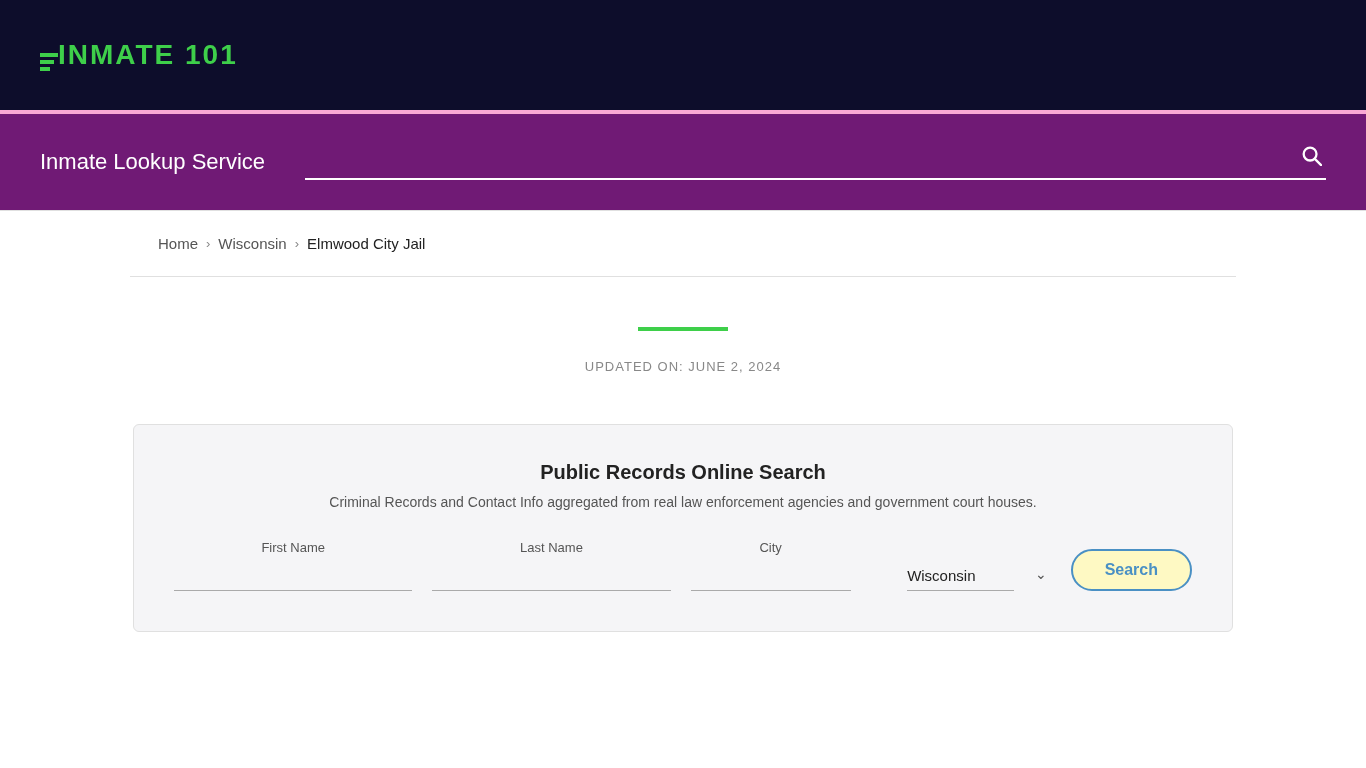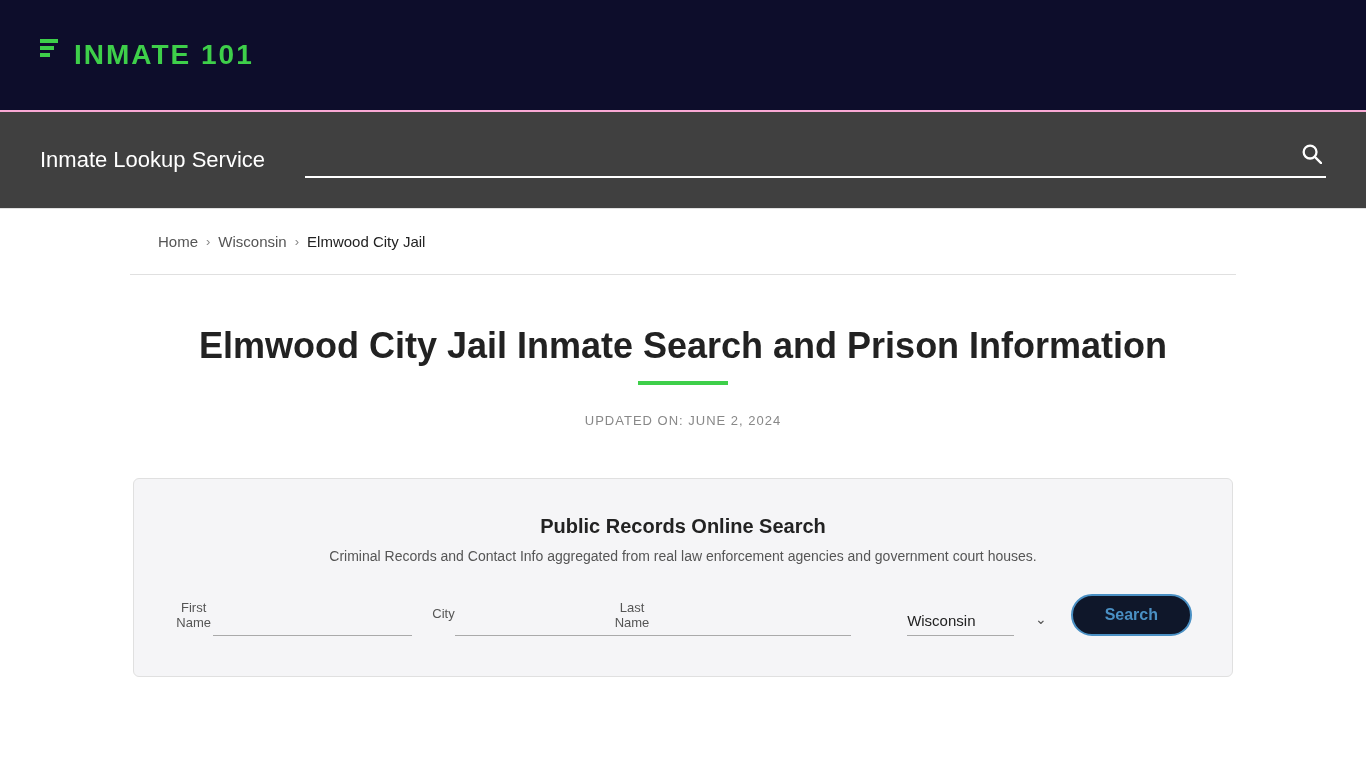--- a/index.html
+++ b/index.html
@@ -8,22 +8,22 @@
     
     .top-nav {
       background-color: #0d0d2b;
       display: flex;
       align-items: center;
       padding: 0 40px;
       height: 110px;
     }
     .logo-area {
       display: flex;
-      align-items: flex-start;
-      gap: 16px;
+      align-items: flex-end;
+      gap: 0;
       margin-right: auto;
       text-decoration: none;
     }
     .logo-bars {
       display: flex;
       flex-direction: column;
       gap: 3px;
     }
     .logo-bars span {
       display: block;
@@ -51,22 +51,22 @@
     .nav-links li a {
       color: #ccc;
       text-decoration: none;
       font-size: 17px;
       font-family: Arial, sans-serif;
       font-weight: 400;
     }
 
     
     .search-section {
-      background-color: #404040;
-      border-top: 2px solid #f9a8d4;
+      background-color: #701a75;
+      border-top: 4px solid #f9a8d4;
       padding: 30px 40px;
       display: flex;
       align-items: center;
       gap: 40px;
     }
     .search-label {
       color: #fff;
       font-size: 22px;
       font-family: Arial, sans-serif;
       white-space: nowrap;
@@ -181,21 +181,21 @@
       font-family: Liberation Sans, sans-serif;
       margin-bottom: 30px;
     }
     .search-form {
       display: flex;
       align-items: flex-end;
       gap: 20px;
     }
     .form-field {
       display: flex;
-      flex-direction: row;
+      flex-direction: column;
       flex: 1;
     }
     .form-field label {
       font-size: 13px;
       color: #555;
       font-family: Arial, sans-serif;
       margin-bottom: 6px;
     }
     .form-field input {
       border: none;
@@ -238,21 +238,21 @@
     .state-select-wrap::after {
       content: '⌄';
       position: absolute;
       right: 4px;
       bottom: 8px;
       color: #555;
       pointer-events: none;
       font-size: 14px;
     }
     .search-btn {
-      background: #0f172a;
+      background: #fef9c3;
       border: 2px solid #4a90c4;
       border-radius: 30px;
       padding: 10px 32px;
       font-size: 16px;
       font-family: Arial, sans-serif;
       color: #4a90c4;
       font-weight: 600;
       cursor: pointer;
       white-space: nowrap;
     }
@@ -293,39 +293,38 @@
   <a href="#">Home</a>
   <span class="chevron">›</span>
   <a href="#">Wisconsin</a>
   <span class="chevron">›</span>
   <span class="current">Elmwood City Jail</span>
 </div>
 
 <div class="breadcrumb-divider"></div>
 
 <div class="main-content">
-  <h1 class="page-title">Elmwood City Jail Inmate Search and Prison Information</h1>
   <div class="title-underline"></div>
   <p class="updated-text">UPDATED ON: JUNE 2, 2024</p>
 
   <div class="public-records-card">
     <div class="card-title">Public Records Online Search</div>
     <div class="card-subtitle">Criminal Records and Contact Info aggregated from real law enforcement agencies and government court houses.</div>
 
     <div class="search-form">
       <div class="form-field">
         <label>First Name</label>
         <input type="text" style="">
       </div>
+      <div class="form-field">
+        <label>Last Name</label>
+        <input type="text" style="">
+      </div>
       <div class="form-field city">
         <label>City</label>
-        <input type="text" style="">
-      </div>
-      <div class="form-field">
-        <label>Last Name</label>
         <input type="text" style="">
       </div>
       <div class="state-field">
         <label></label>
         <div class="state-select-wrap">
           <select id="state-select"><option value="Alabama">Alabama</option><option value="Alaska">Alaska</option><option value="Arizona">Arizona</option><option value="Arkansas">Arkansas</option><option value="California">California</option><option value="Colorado">Colorado</option><option value="Connecticut">Connecticut</option><option value="Delaware">Delaware</option><option value="Florida">Florida</option><option value="Georgia">Georgia</option><option value="Hawaii">Hawaii</option><option value="Idaho">Idaho</option><option value="Illinois">Illinois</option><option value="Indiana">Indiana</option><option value="Iowa">Iowa</option><option value="Kansas">Kansas</option><option value="Kentucky">Kentucky</option><option value="Louisiana">Louisiana</option><option value="Maine">Maine</option><option value="Maryland">Maryland</option><option value="Massachusetts">Massachusetts</option><option value="Michigan">Michigan</option><option value="Minnesota">Minnesota</option><option value="Mississippi">Mississippi</option><option value="Missouri">Missouri</option><option value="Montana">Montana</option><option value="Nebraska">Nebraska</option><option value="Nevada">Nevada</option><option value="New Hampshire">New Hampshire</option><option value="New Jersey">New Jersey</option><option value="New Mexico">New Mexico</option><option value="New York">New York</option><option value="North Carolina">North Carolina</option><option value="North Dakota">North Dakota</option><option value="Ohio">Ohio</option><option value="Oklahoma">Oklahoma</option><option value="Oregon">Oregon</option><option value="Pennsylvania">Pennsylvania</option><option value="Rhode Island">Rhode Island</option><option value="South Carolina">South Carolina</option><option value="South Dakota">South Dakota</option><option value="Tennessee">Tennessee</option><option value="Texas">Texas</option><option value="Utah">Utah</option><option value="Vermont">Vermont</option><option value="Virginia">Virginia</option><option value="Washington">Washington</option><option value="West Virginia">West Virginia</option><option value="Wisconsin" selected="">Wisconsin</option><option value="Wyoming">Wyoming</option></select>
         </div>
       </div>
       <button class="search-btn">Search</button>
     </div>

